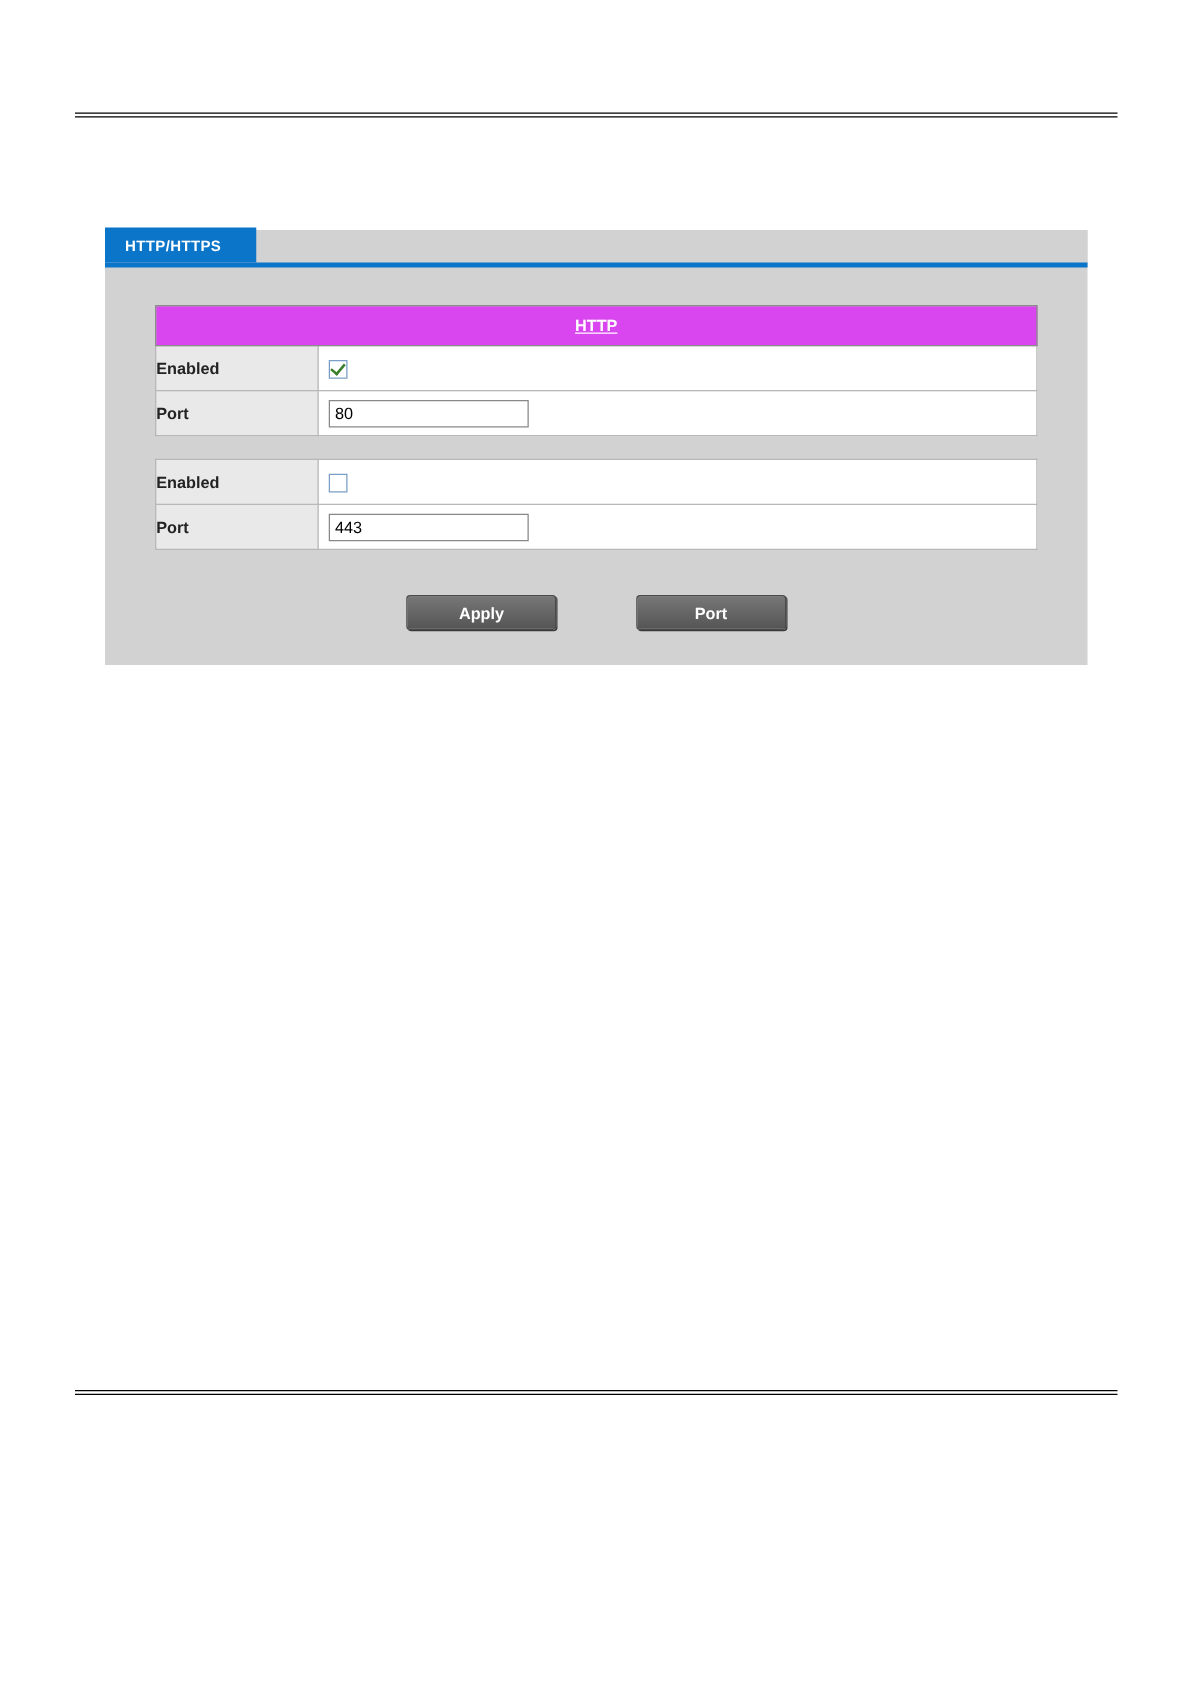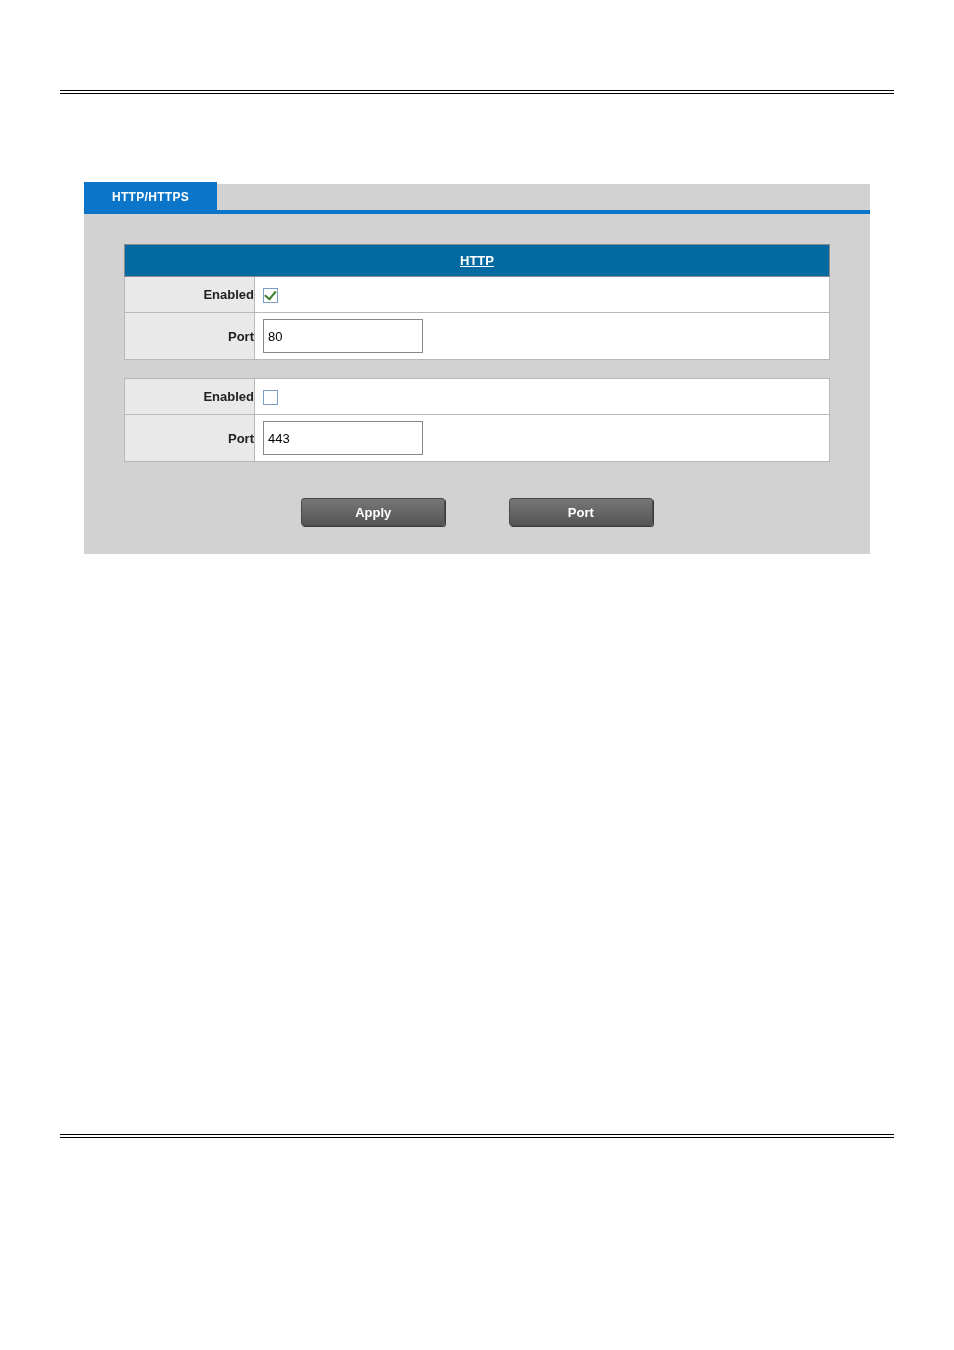--- a/index.html
+++ b/index.html
@@ -30,62 +30,62 @@
     align-items: flex-end;
     height: 30px;
     border-bottom: 4px solid #0b75c9;
     background: #d2d2d2;
   }
   .tab {
     background: #0b75c9;
     color: #ffffff;
     font-weight: bold;
     font-size: 12px;
-    padding: 8px 28px 6px 28px;
+    padding: 8px 28px 6px 16px;
     letter-spacing: 0.3px;
   }
   .form-area {
     padding: 30px 40px 0 40px;
   }
   table.section {
     width: 100%;
     border-collapse: collapse;
     margin-bottom: 18px;
   }
   table.section th.section-header {
-    background: #0369a1;
+    background: #d946ef;
     color: #ffffff;
     text-align: center;
     font-weight: bold;
     padding: 8px 0;
     border: 1px solid #8b8b8b;
     font-size: 13px;
     text-decoration: underline;
   }
   table.section td.row-label {
     width: 130px;
     background: #e9e9e9;
     border: 1px solid #b8b8b8;
-    text-align: right;
+    text-align: left;
     font-weight: bold;
     color: #222;
     padding: 10px 0;
     font-size: 13px;
   }
   table.section td.row-value {
     background: #ffffff;
     border: 1px solid #b8b8b8;
     padding: 6px 8px;
   }
   input.port-input {
     width: 160px;
     height: 22px;
     border: 1px solid #888;
     font-size: 13px;
-    padding: 16px 4px;
+    padding: 0 4px;
     background: #fff;
   }
   .checkbox-wrap {
     width: 15px; height: 15px;
     border: 1px solid #7a9ec5;
     background: #fff;
     display: inline-flex;
     align-items: center;
     justify-content: center;
     vertical-align: middle;
@@ -98,21 +98,21 @@
     transform: rotate(40deg) translate(-1px,-1px);
   }
   .buttons-row {
     text-align: center;
     padding-top: 18px;
   }
   button.ui-btn {
     background: linear-gradient(#777,#555);
     color: #fff;
     font-weight: bold;
-    width: 144px;
+    width: 120px;
     height: 28px;
     border: 1px solid #4a4a4a;
     border-radius: 3px;
     margin: 0 30px;
     cursor: pointer;
     box-shadow: 1px 1px 0 #3a3a3a;
     font-size: 13px;
   }
   .big-gap { height: 580px; }
 </style>

